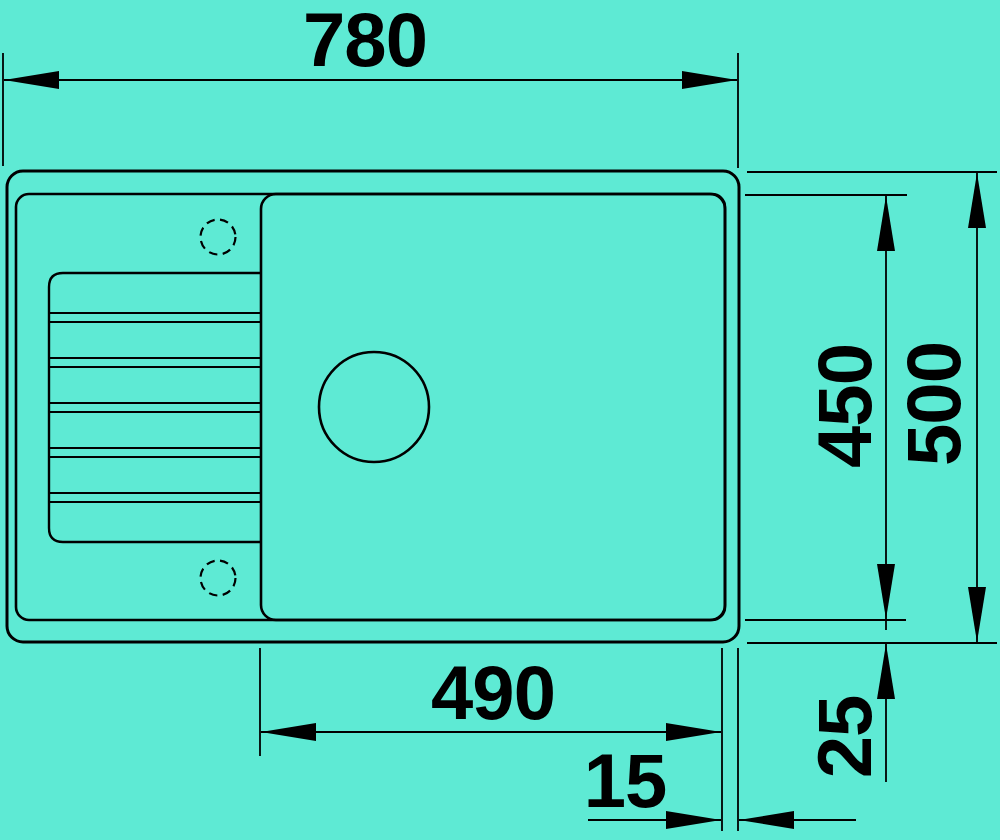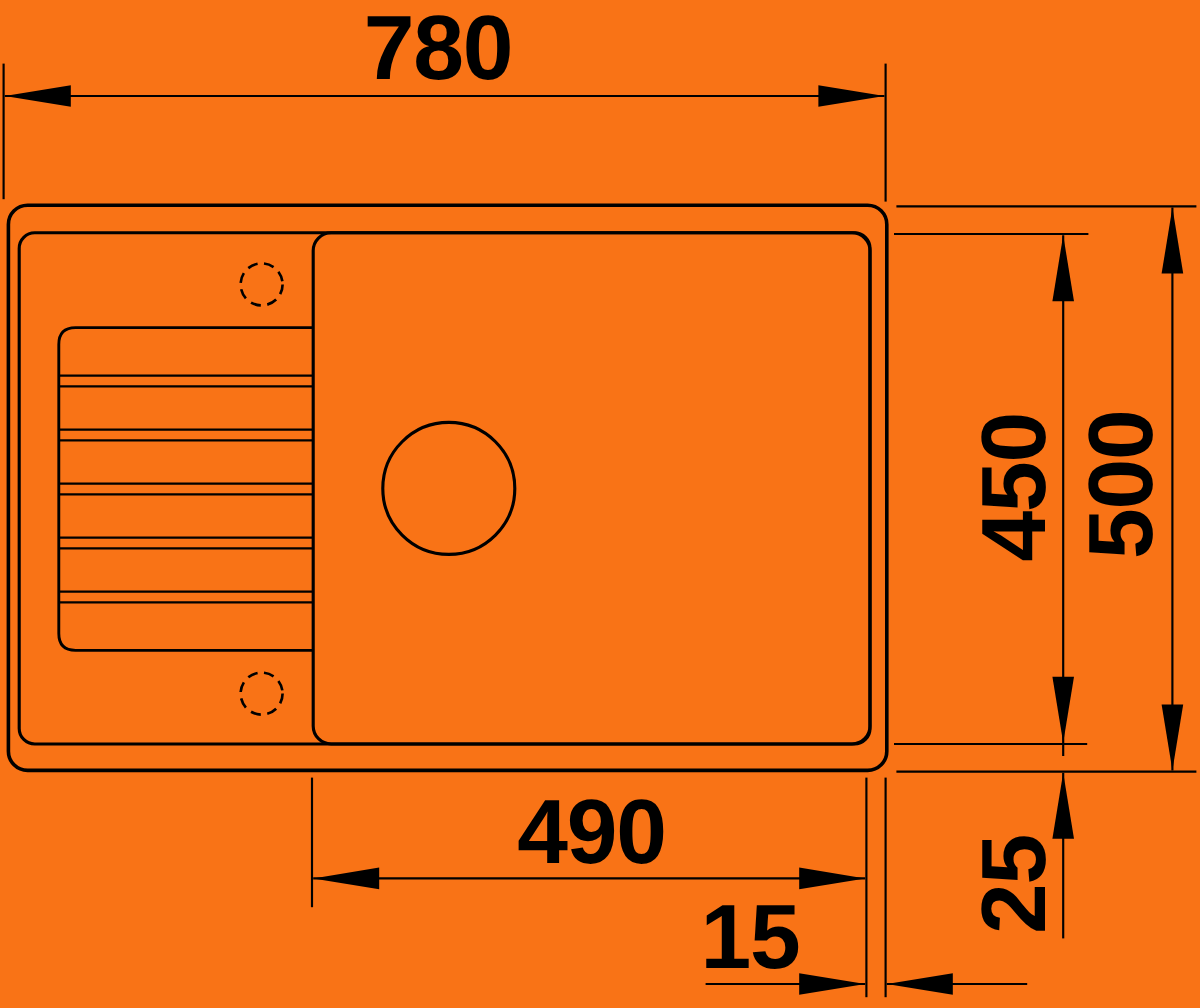--- a/index.html
+++ b/index.html
@@ -4,21 +4,21 @@
 <style>
   html, body {
     margin: 0;
     padding: 0;
     background: #ffffff;
   }
   .drawing-canvas {
     position: relative;
     width: 1000px;
     height: 840px;
-    background: #f97316;
+    background: #5eead4;
     overflow: hidden;
   }
   svg { display: block; }
   .dim-text {
     font-family: "Liberation Sans", "DejaVu Sans", sans-serif;
     font-weight: bold;
     font-size: 76px;
     fill: #000000;
     letter-spacing: -1px;
   }

